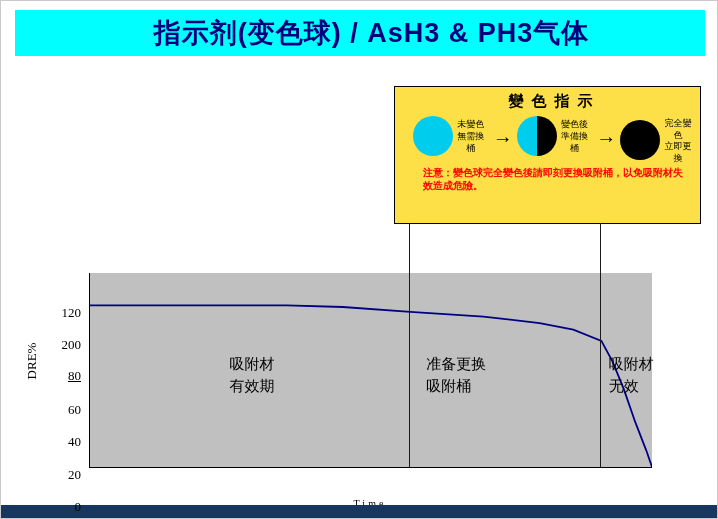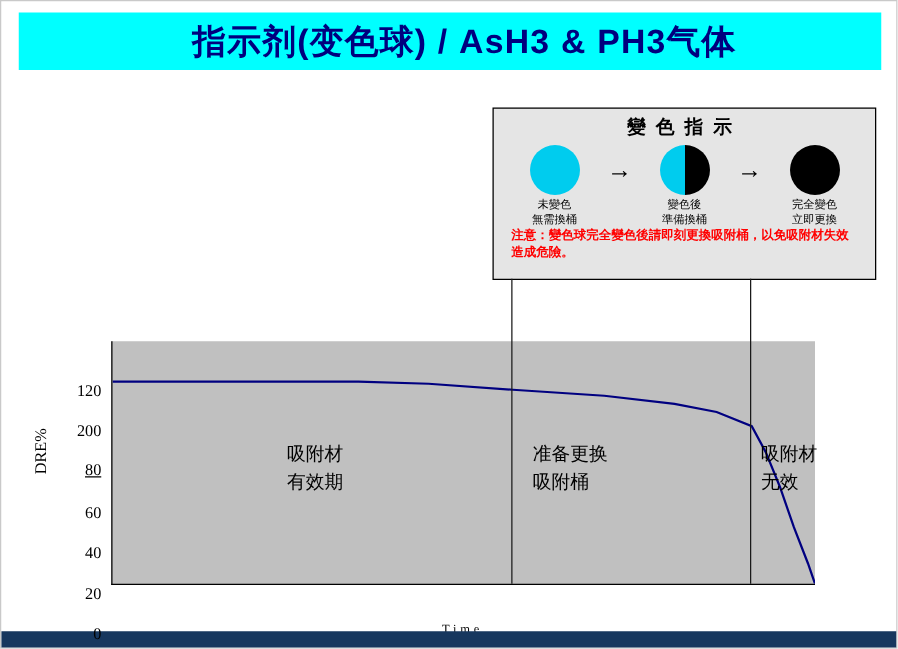--- a/index.html
+++ b/index.html
@@ -28,21 +28,21 @@
   .info-table tr:last-child td { height:44px; }
   .col-a { width:56px; } .col-b { width:88px; } .col-c { width:80px; } .col-d { width:80px; }
 
   
   .indicator-box {
     position:absolute; left:393px; top:85px; width:307px; height:138px;
     border:1px solid #000; box-sizing:border-box;
   }
   .indicator-title { text-align:center; font-weight:bold; font-size:15px; letter-spacing:8px; margin-top:5px; }
   .circles-row { display:flex; justify-content:center; gap:4px; margin-top:5px; padding:0 4px; align-items:flex-start; }
-  .circle-col { display:flex; flex-direction:column; align-items:center; width:76px; }
+  .circle-col { display:flex; flex-direction:row; align-items:center; width:76px; }
   .ball { width:40px; height:40px; border-radius:50%; }
   .ball-label { font-size:9px; margin-top:2px; white-space:pre-line; text-align:center; line-height:1.3; }
   .arrow { font-size:20px; font-weight:bold; margin-top:10px; line-height:1; }
   .note { font-size:10px; font-weight:bold; padding:1px 12px 0 14px; line-height:1.35; }
 
   
   .ylabel {
     position:absolute; left:13px; top:352px; font-family:"Liberation Serif", serif;
     font-size:13px; transform:rotate(-90deg); transform-origin:center;
   }
@@ -70,21 +70,21 @@
 </head>
 <body>
 
 <div class="slide" id="slide">
 
   <div class="title-bar" style="background: rgb(0, 255, 255);">
     <span class="title-text" style="color: rgb(0, 0, 126);">指示剂(变色球) / AsH3 &amp; PH3气体</span>
   </div>
 
 
-  <div class="indicator-box" style="background: #e5e5e5;">
+  <div class="indicator-box" style="background: #fde047; padding-left: 14px;">
     <div class="indicator-title">變色指示</div>
     <div class="circles-row">
       <div class="circle-col">
         <div class="ball" style="background: rgb(0, 204, 238);"></div>
         <div class="ball-label">未變色
 無需換桶</div>
       </div>
       <div class="arrow">→</div>
       <div class="circle-col">
         <div class="ball" style="background: linear-gradient(90deg, rgb(0, 204, 238) 50%, rgb(0, 0, 0) 50%);"></div>

